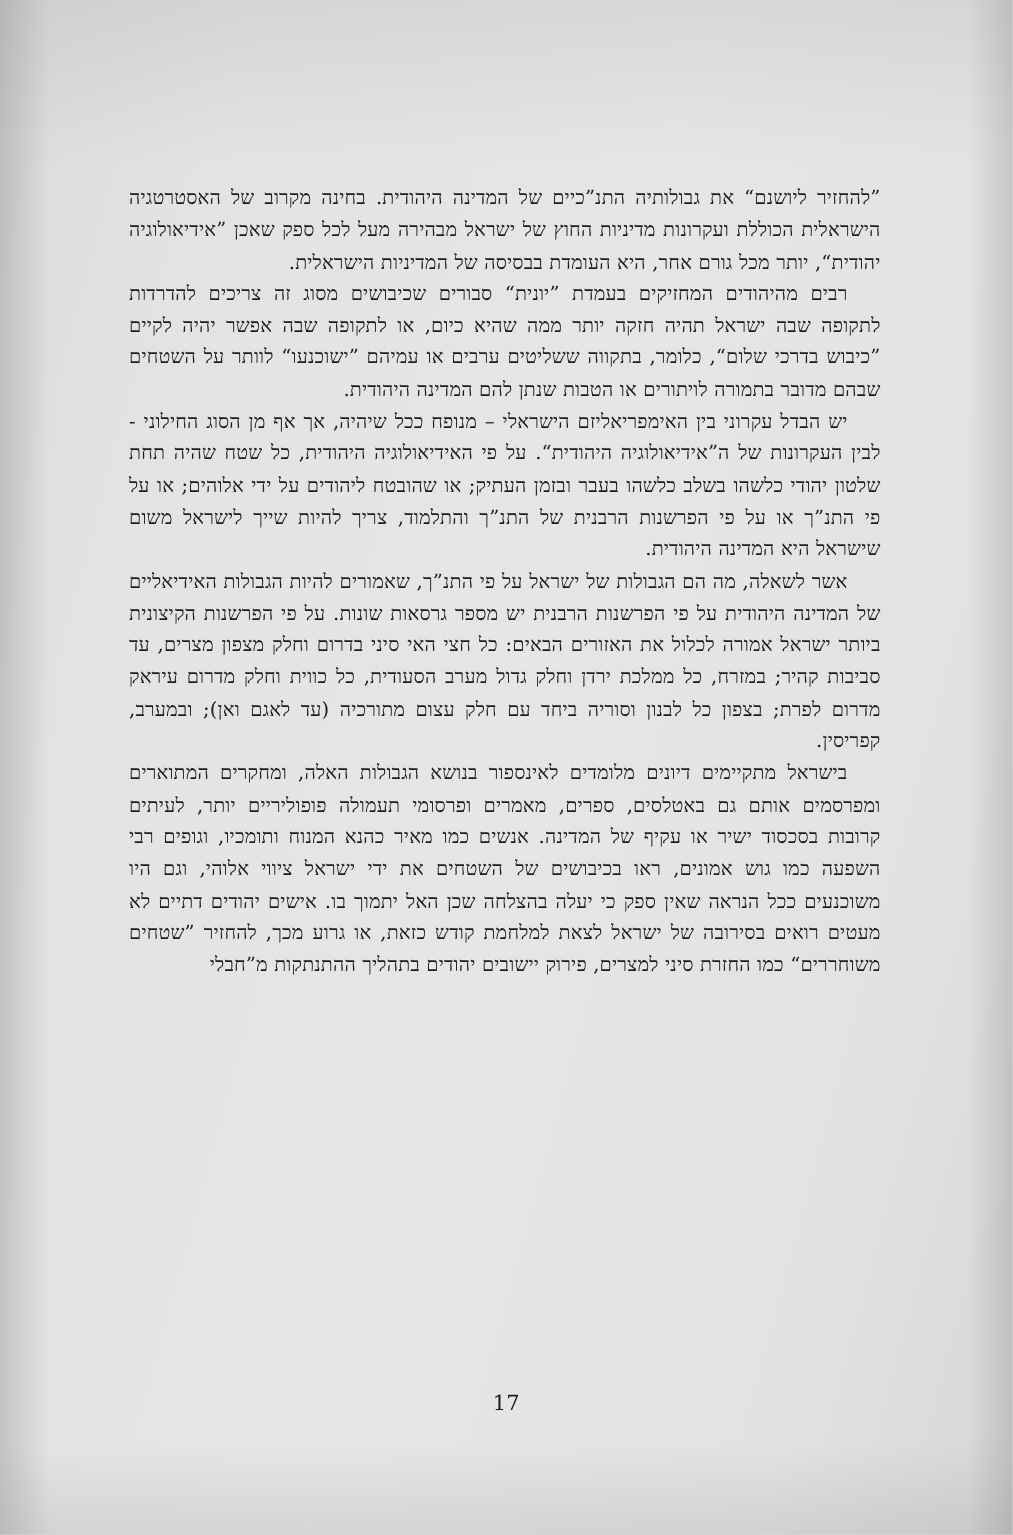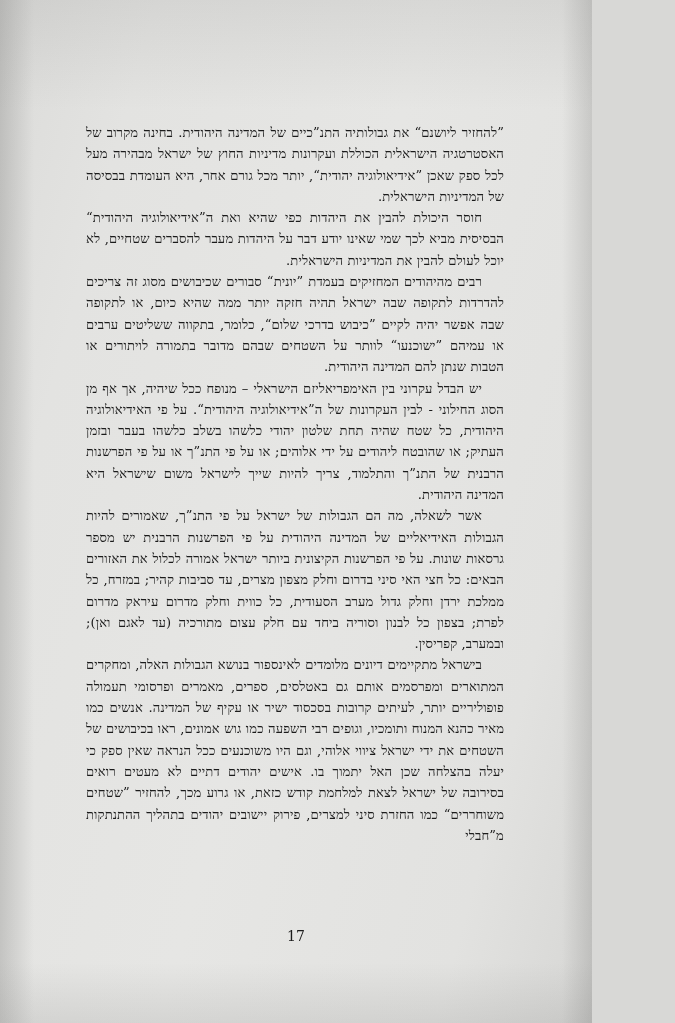--- a/index.html
+++ b/index.html
@@ -8,21 +8,21 @@
     background: #d8d8d6;
   }
   body {
     width: 675px;
     height: 1023px;
     overflow: hidden;
     font-family: "DejaVu Serif", "Liberation Serif", serif;
   }
   .page {
     position: relative;
-    width: 592px;
+    width: 675px;
     height: 1023px;
     background: linear-gradient(105deg, #dbdbd9 0%, #e3e3e1 18%, #e6e6e4 50%, #e2e2e0 82%, #d6d6d4 100%);
     box-sizing: border-box;
   }
   
   .page::before {
     content: "";
     position: absolute;
     left: 0; top: 0; bottom: 0;
     width: 34px;
@@ -84,21 +84,20 @@
   }
 </style>
 </head>
 <body>
 
 <div class="page">
   <div class="top-noise"></div>
 
   <div class="text-block">
     <p class="para first">”להחזיר ליושנם“ את גבולותיה התנ”כיים של המדינה היהודית. בחינה מקרוב של האסטרטגיה הישראלית הכוללת ועקרונות מדיניות החוץ של ישראל מבהירה מעל לכל ספק שאכן ”אידיאולוגיה יהודית“, יותר מכל גורם אחר, היא העומדת בבסיסה של המדיניות הישראלית.</p>
-    <p class="para">חוסר היכולת להבין את היהדות כפי שהיא ואת ה”אידיאולוגיה היהודית“ הבסיסית מביא לכך שמי שאינו יודע דבר על היהדות מעבר להסברים שטחיים, לא יוכל לעולם להבין את המדיניות הישראלית.</p>
     <p class="para">רבים מהיהודים המחזיקים בעמדת ”יונית“ סבורים שכיבושים מסוג זה צריכים להדרדות לתקופה שבה ישראל תהיה חזקה יותר ממה שהיא כיום, או לתקופה שבה  אפשר יהיה לקיים ”כיבוש בדרכי שלום“, כלומר, בתקווה ששליטים ערבים או עמיהם ”ישוכנעו“ לוותר על השטחים שבהם מדובר בתמורה לויתורים או הטבות שנתן להם המדינה היהודית.</p>
     <p class="para">יש הבדל עקרוני בין האימפריאליזם הישראלי – מנופח ככל שיהיה, אך אף מן הסוג החילוני - לבין העקרונות של ה”אידיאולוגיה היהודית“. על פי האידיאולוגיה היהודית, כל שטח שהיה תחת שלטון יהודי כלשהו בשלב כלשהו בעבר ובזמן העתיק; או שהובטח ליהודים על ידי אלוהים; או על פי התנ”ך או על פי הפרשנות הרבנית של התנ”ך והתלמוד, צריך להיות שייך לישראל משום שישראל היא המדינה היהודית.</p>
     <p class="para">אשר לשאלה, מה הם הגבולות של ישראל על פי התנ”ך, שאמורים להיות הגבולות האידיאליים של המדינה היהודית על פי הפרשנות הרבנית יש מספר גרסאות שונות. על פי הפרשנות הקיצונית ביותר ישראל אמורה לכלול את האזורים הבאים: כל חצי האי סיני בדרום וחלק מצפון מצרים, עד סביבות קהיר; במזרח, כל ממלכת ירדן וחלק גדול מערב הסעודית, כל כווית וחלק מדרום עיראק מדרום לפרת; בצפון כל לבנון וסוריה ביחד עם חלק עצום מתורכיה (עד לאגם ואן); ובמערב, קפריסין.</p>
     <p class="para">בישראל מתקיימים דיונים מלומדים לאינספור בנושא הגבולות האלה, ומחקרים המתוארים ומפרסמים אותם גם באטלסים, ספרים, מאמרים ופרסומי תעמולה פופוליריים יותר, לעיתים קרובות בסכסוד ישיר או עקיף של המדינה. אנשים כמו מאיר כהנא המנוח ותומכיו, וגופים רבי השפעה כמו גוש אמונים, ראו בכיבושים של השטחים את ידי ישראל ציווי אלוהי, וגם היו משוכנעים ככל הנראה שאין ספק כי יעלה בהצלחה שכן האל יתמוך בו. אישים יהודים דתיים לא מעטים רואים בסירובה של ישראל לצאת למלחמת קודש כזאת, או גרוע מכך, להחזיר ”שטחים משוחררים“ כמו החזרת סיני למצרים, פירוק יישובים יהודים בתהליך ההתנתקות מ”חבלי</p>
   </div>
 
   <div class="page-number">17</div>
   <div class="bottom-noise"></div>
 </div>
 

